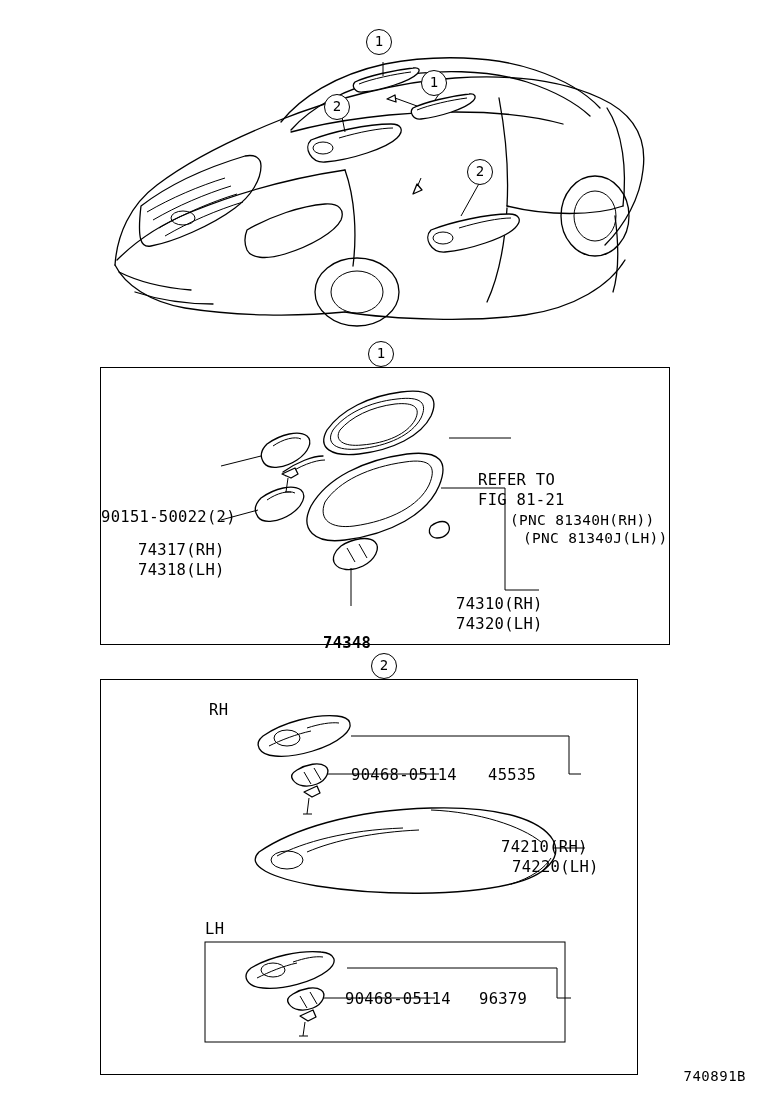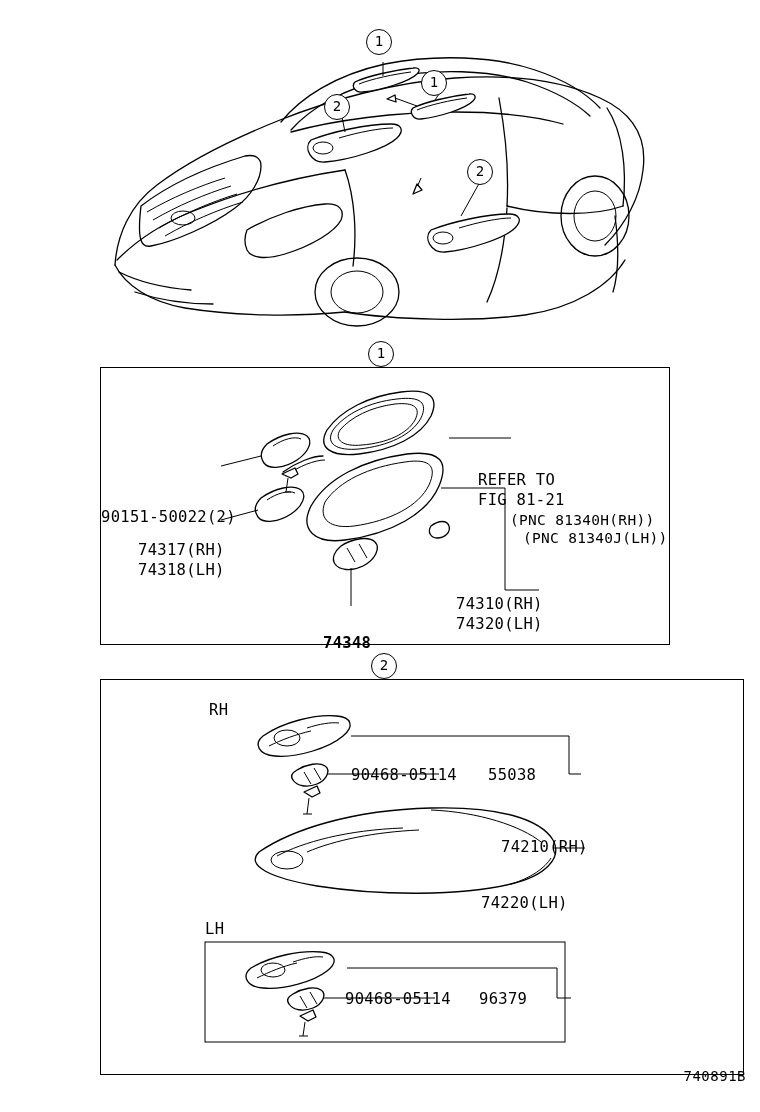--- a/index.html
+++ b/index.html
@@ -206,21 +206,21 @@
     <div class="lbl" style="left:377px; top:103px;">REFER TO</div>
     <div class="lbl" style="left:377px; top:123px;">FIG 81-21</div>
     <div class="lbl small" style="left:377px; top:143px;margin-left:32px;">(PNC 81340H(RH))</div>
     <div class="lbl small" style="left:377px; top:161px;margin-left:45px;">(PNC 81340J(LH))</div>
   </div>
 
   <div class="callout" style="left:371px; top:653px;">
     <span>2</span>
   </div>
 
-  <div class="panel" style="left:100px; top:679px; width:644px; height:396px;">
+  <div class="panel" style="left:100px; top:679px; width:538px; height:396px;">
 
     <div class="abs" style="left:0; top:0; width:548px; height:394px;">
       <svg width="548" height="394" viewBox="0 0 548 394">
 
         <path class="white" d="M162,56 C182,42 214,34 236,36 C250,37 254,46 242,56 C228,68 196,78 174,76 C158,75 152,64 162,56 Z"></path>
         <ellipse class="thin" cx="186" cy="58" rx="13" ry="8"></ellipse>
         <path class="thin" d="M206,48 C218,44 230,42 238,43"></path>
         <path class="thin" d="M168,66 C180,60 196,54 210,51"></path>
 
         <path class="white" d="M196,90 C206,84 218,82 224,86 C230,90 226,100 216,104 C206,108 196,106 192,100 C189,96 191,93 196,90 Z"></path>
@@ -264,24 +264,24 @@
         <path class="thin" d="M246,288 L456,288"></path>
         <path class="thin" d="M456,288 L456,318"></path>
         <path class="thin" d="M456,318 L470,318"></path>
       </svg>
     </div>
 
     <div class="lbl" style="left:108px; top:21px;">RH</div>
     <div class="lbl" style="left:104px; top:240px;">LH</div>
 
     <div class="lbl" style="left:250px; top:86px;">90468-05114</div>
-    <div class="lbl" style="left:387px; top:86px;">55038</div>
+    <div class="lbl" style="left:387px; top:86px;">45535</div>
 
     <div class="lbl" style="left:400px; top:158px;">74210(RH)</div>
-    <div class="lbl" style="left:380px; top:178px;margin-top:36px;">74220(LH)</div>
+    <div class="lbl" style="left:411px; top:178px;">74220(LH)</div>
 
     <div class="lbl" style="left:244px; top:310px;">90468-05114</div>
     <div class="lbl" style="left:378px; top:310px;">96379</div>
   </div>
 
   <div class="corner-code">740891B</div>
 
 </div>
 
 </body></html>

